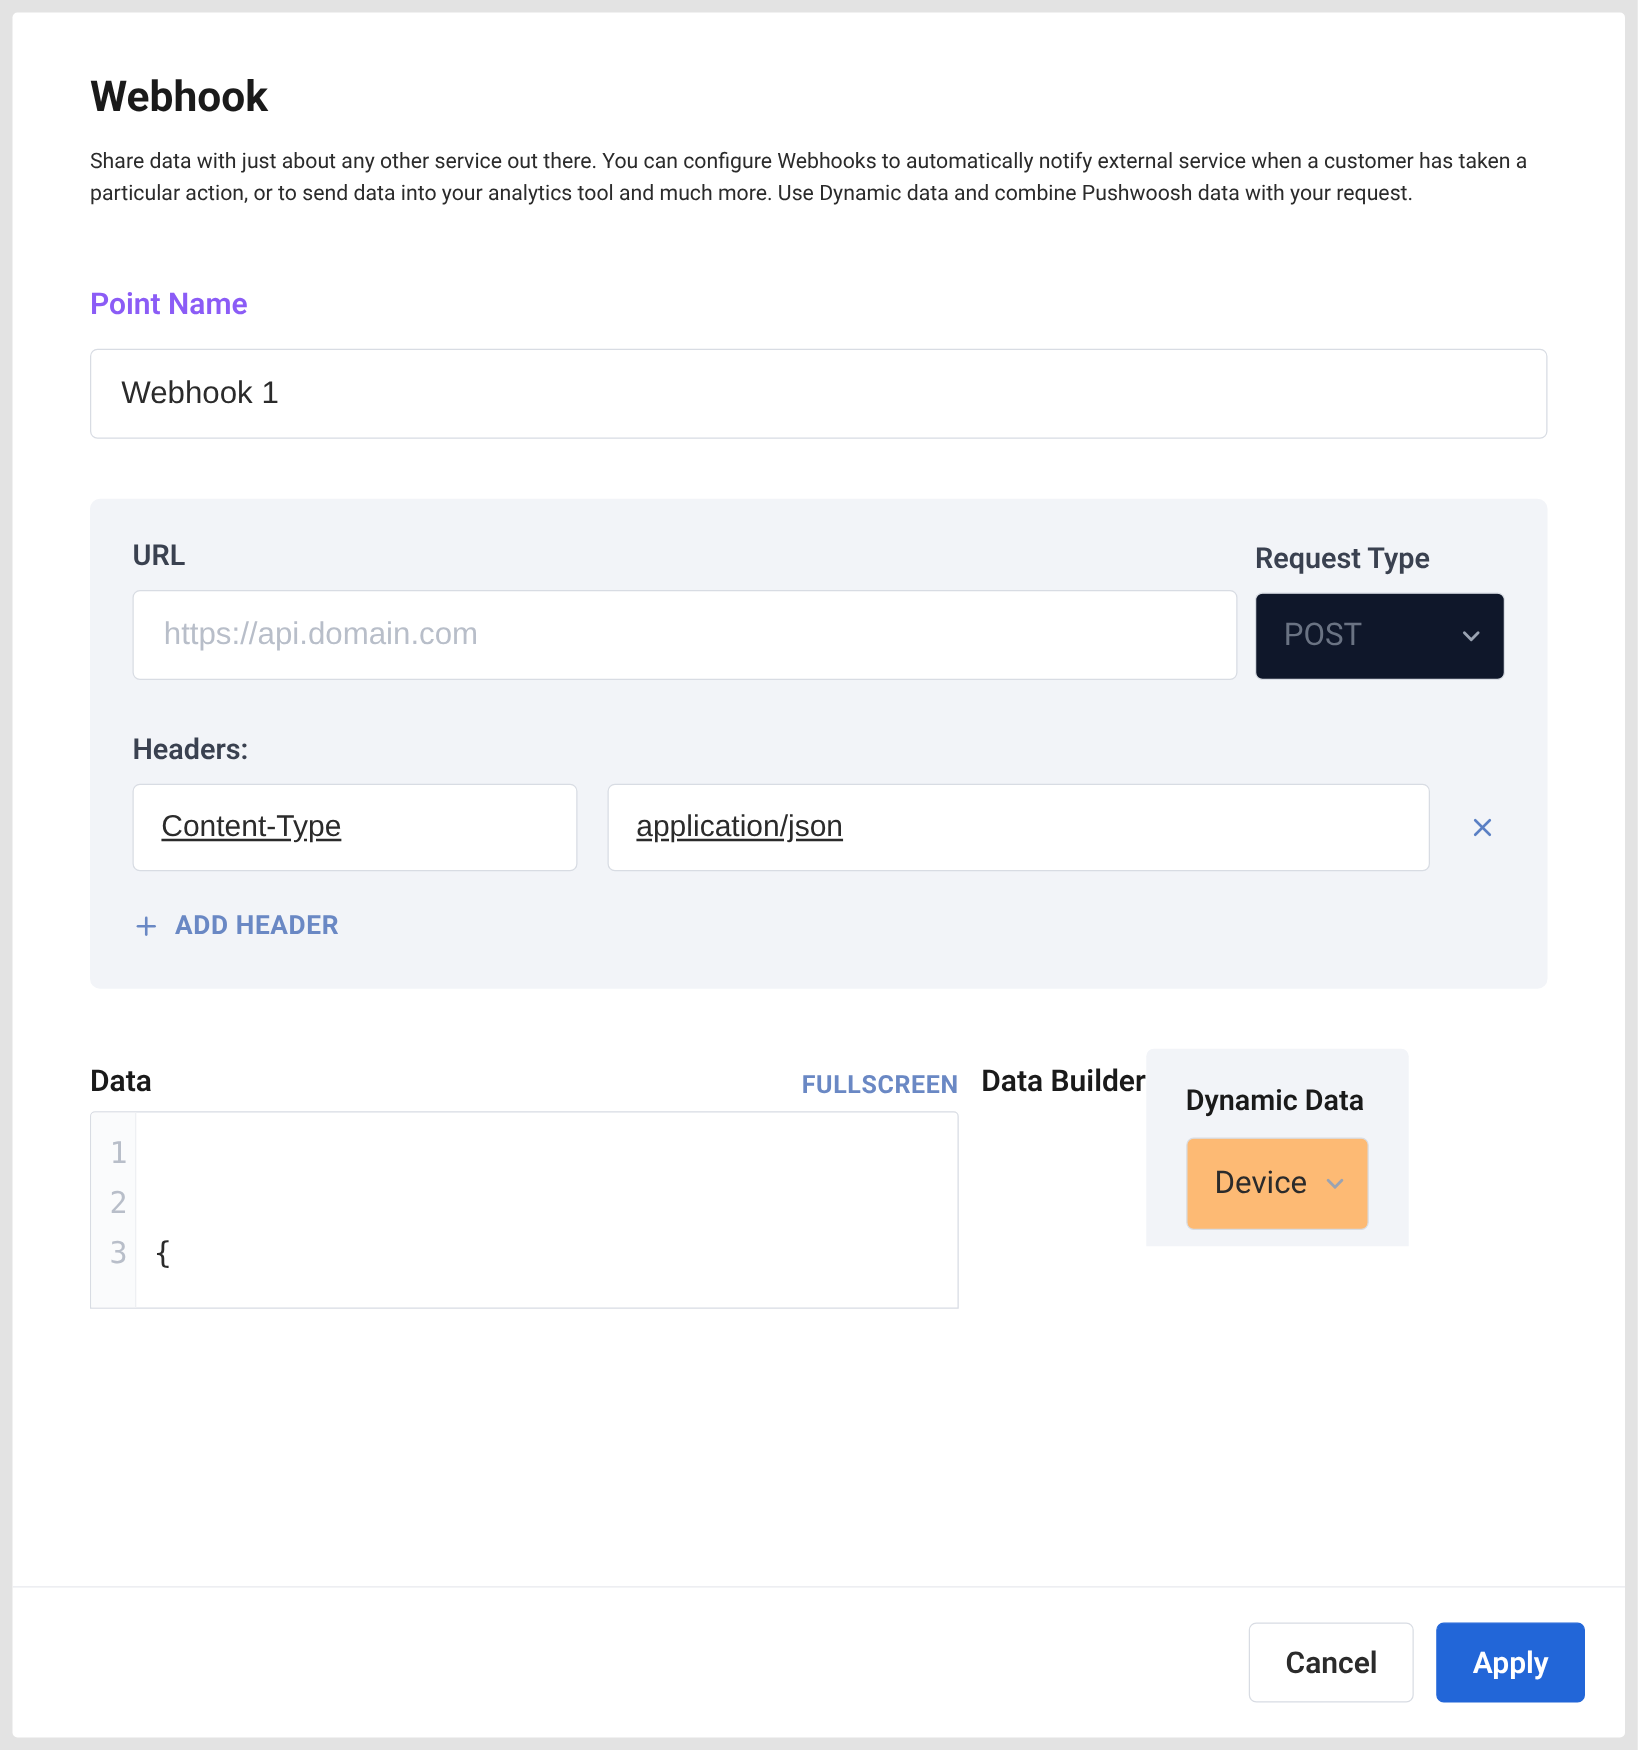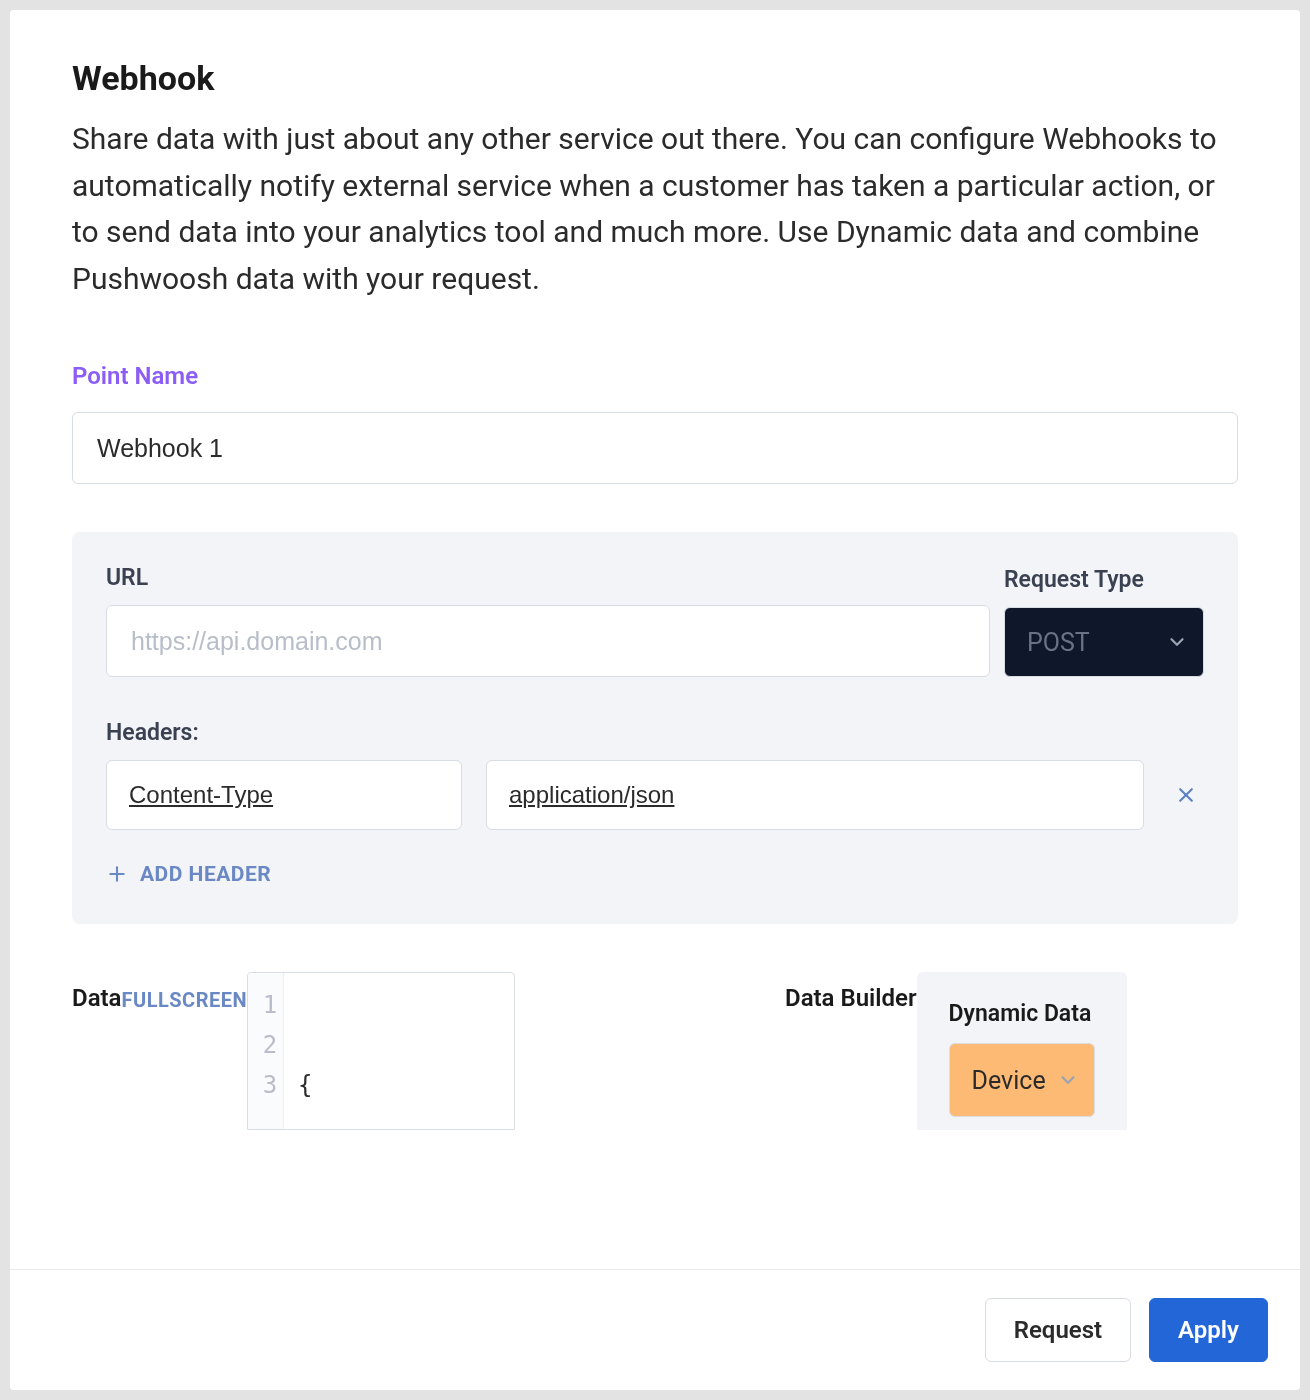--- a/index.html
+++ b/index.html
@@ -29,21 +29,21 @@
     padding: 48px 62px 0 62px;
     overflow: hidden;
   }
   h1.title {
     font-size: 34px;
     font-weight: 700;
     margin: 0 0 18px 0;
     color: #1a1a1a;
   }
   .description {
-    font-size: 30px;
+    font-size: 17px;
     line-height: 1.55;
     color: #2b2b2b;
     margin: 0 0 60px 0;
   }
   .field-label {
     font-size: 24px;
     font-weight: 600;
     color: #8b5cf6;
     margin: 0 0 22px 0;
     display: block;
@@ -168,21 +168,21 @@
 
   .bottom-row {
     margin-top: 48px;
     display: flex;
     gap: 18px;
     align-items: stretch;
   }
   .code-col {
     flex: 0 0 695px;
     display: flex;
-    flex-direction: row;
+    flex-direction: column;
   }
   .builder-col {
     flex: 1 1 auto;
     display: flex;
     flex-direction: row;
   }
   .code-header, .builder-header-row {
     display: flex;
     align-items: flex-end;
     justify-content: space-between;
@@ -384,17 +384,17 @@
                   </svg>
               </span>
             </div>
           </div>
         </div>
       </div>
 
     </div>
 
     <div class="modal-footer">
-      <div class="btn btn-secondary">Request</div>
+      <div class="btn btn-secondary">Cancel</div>
       <div class="btn btn-primary">Apply</div>
     </div>
   </div>
 </div>
 
 </body></html>

